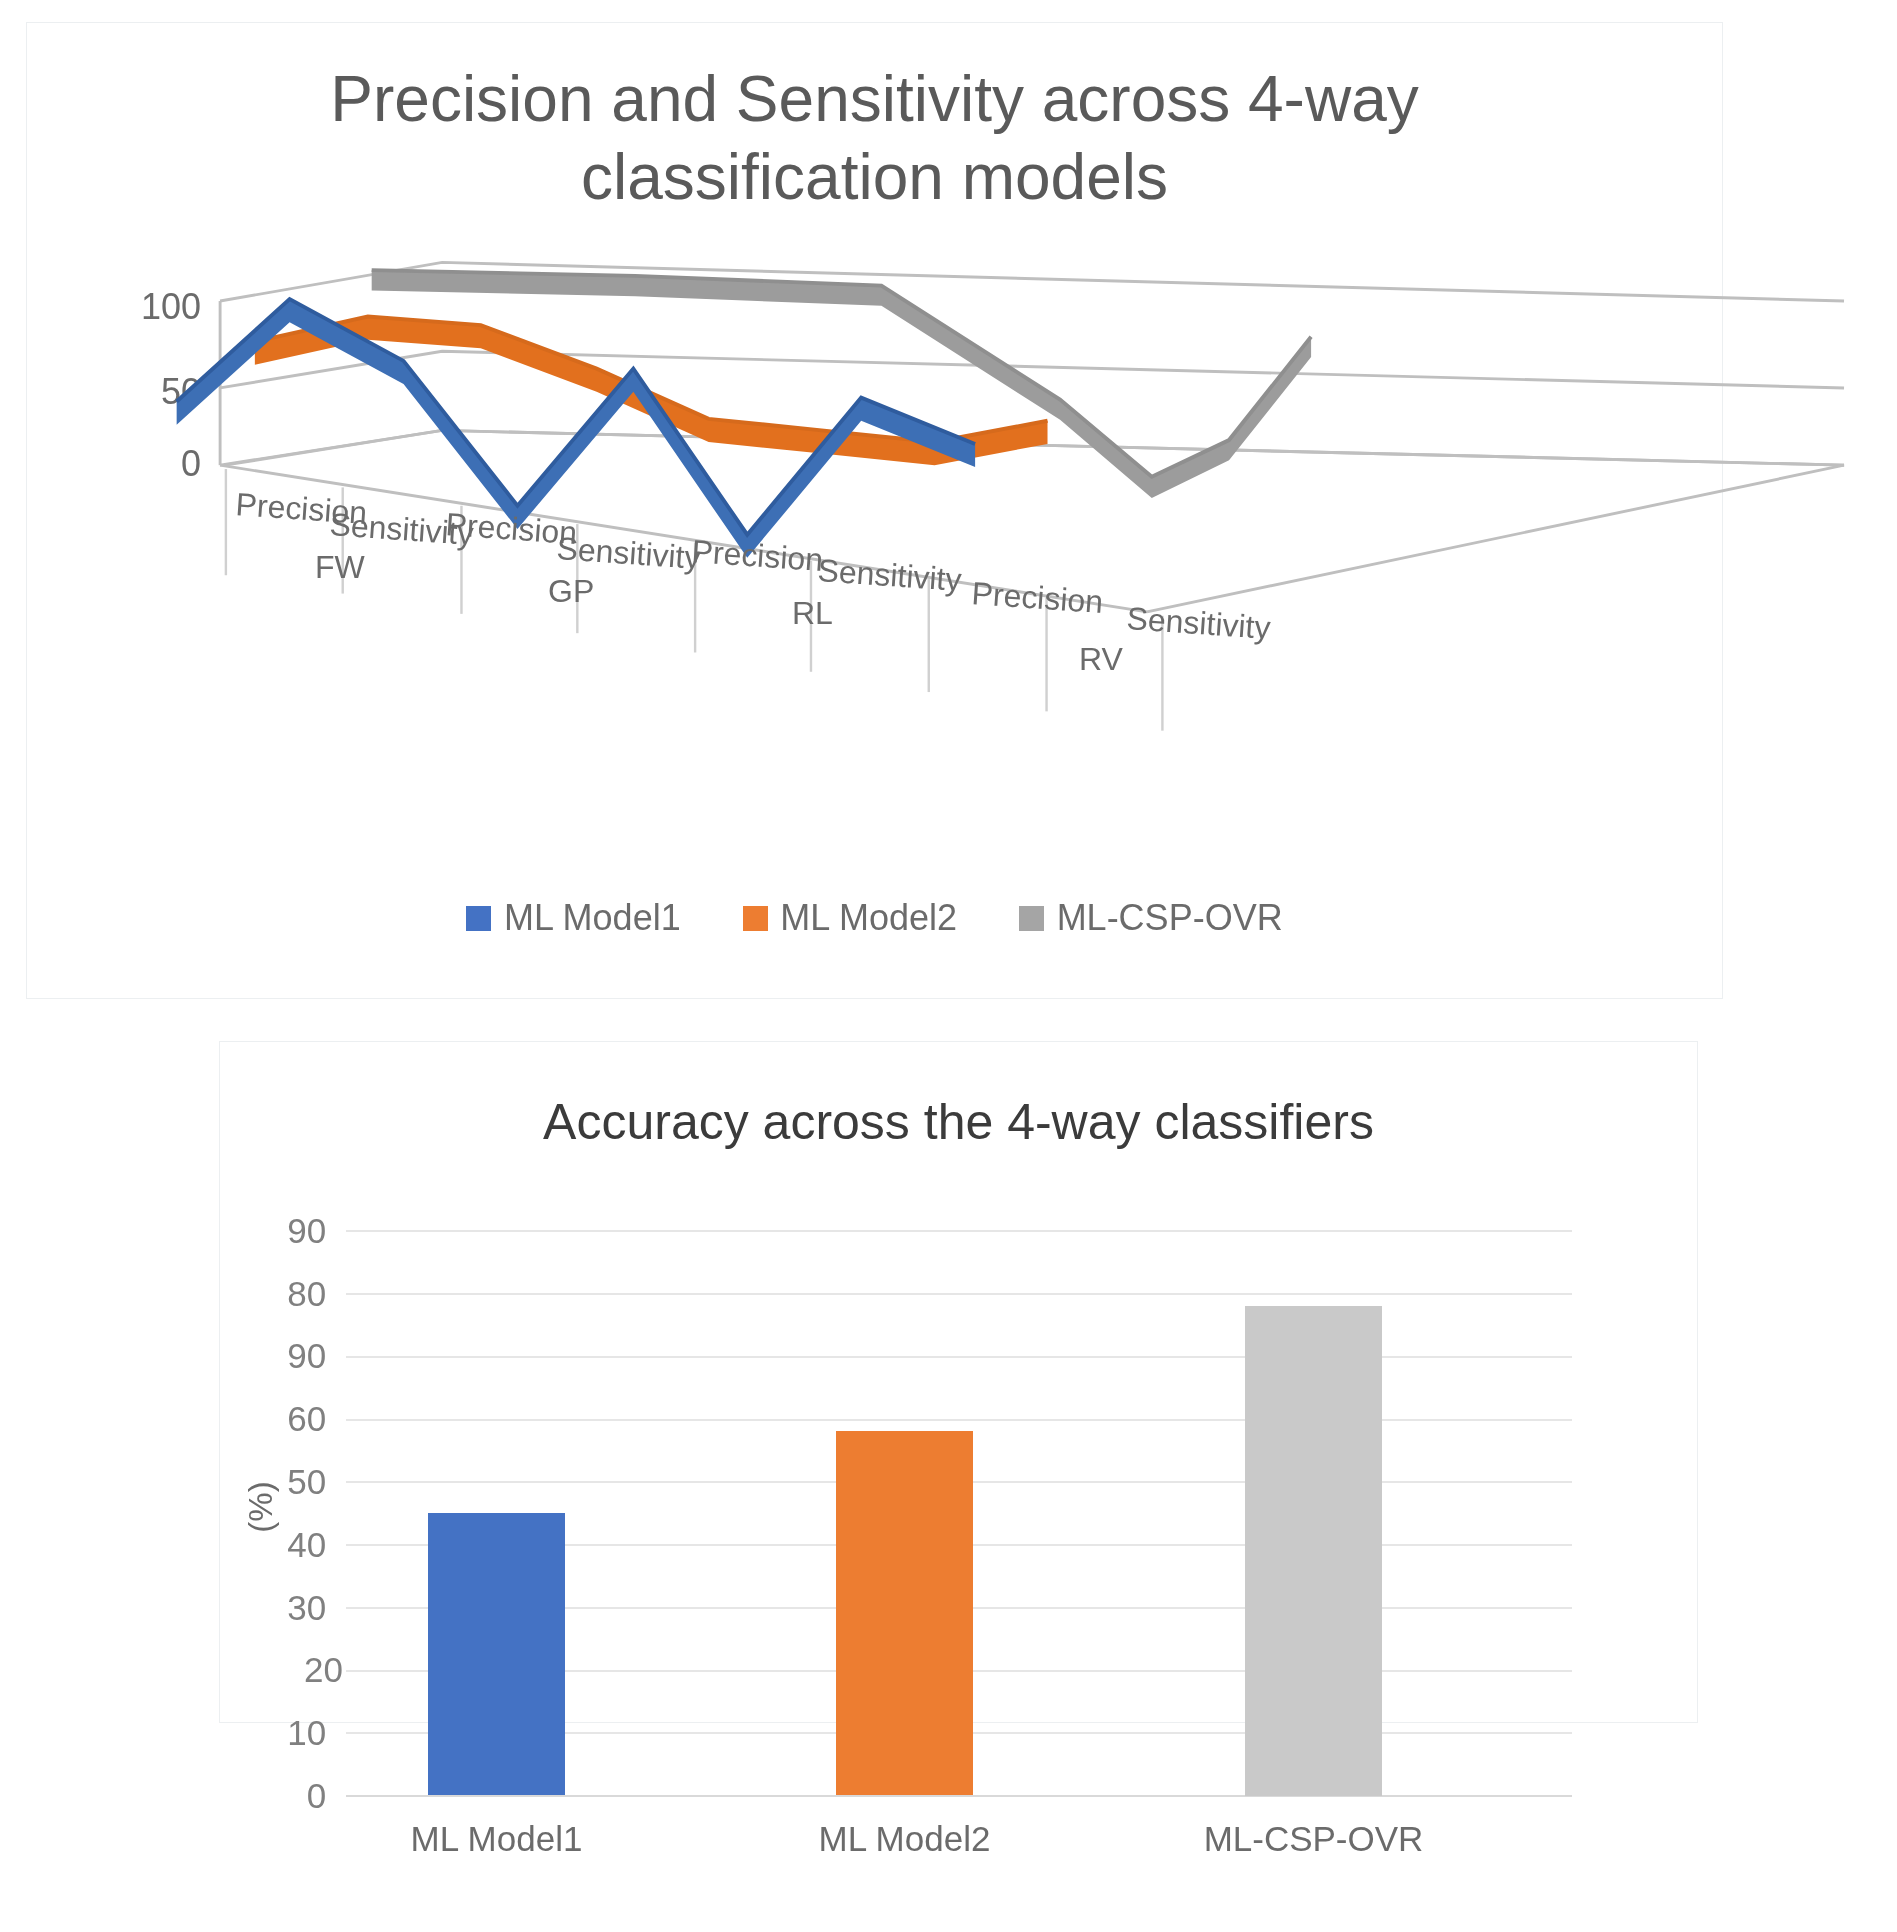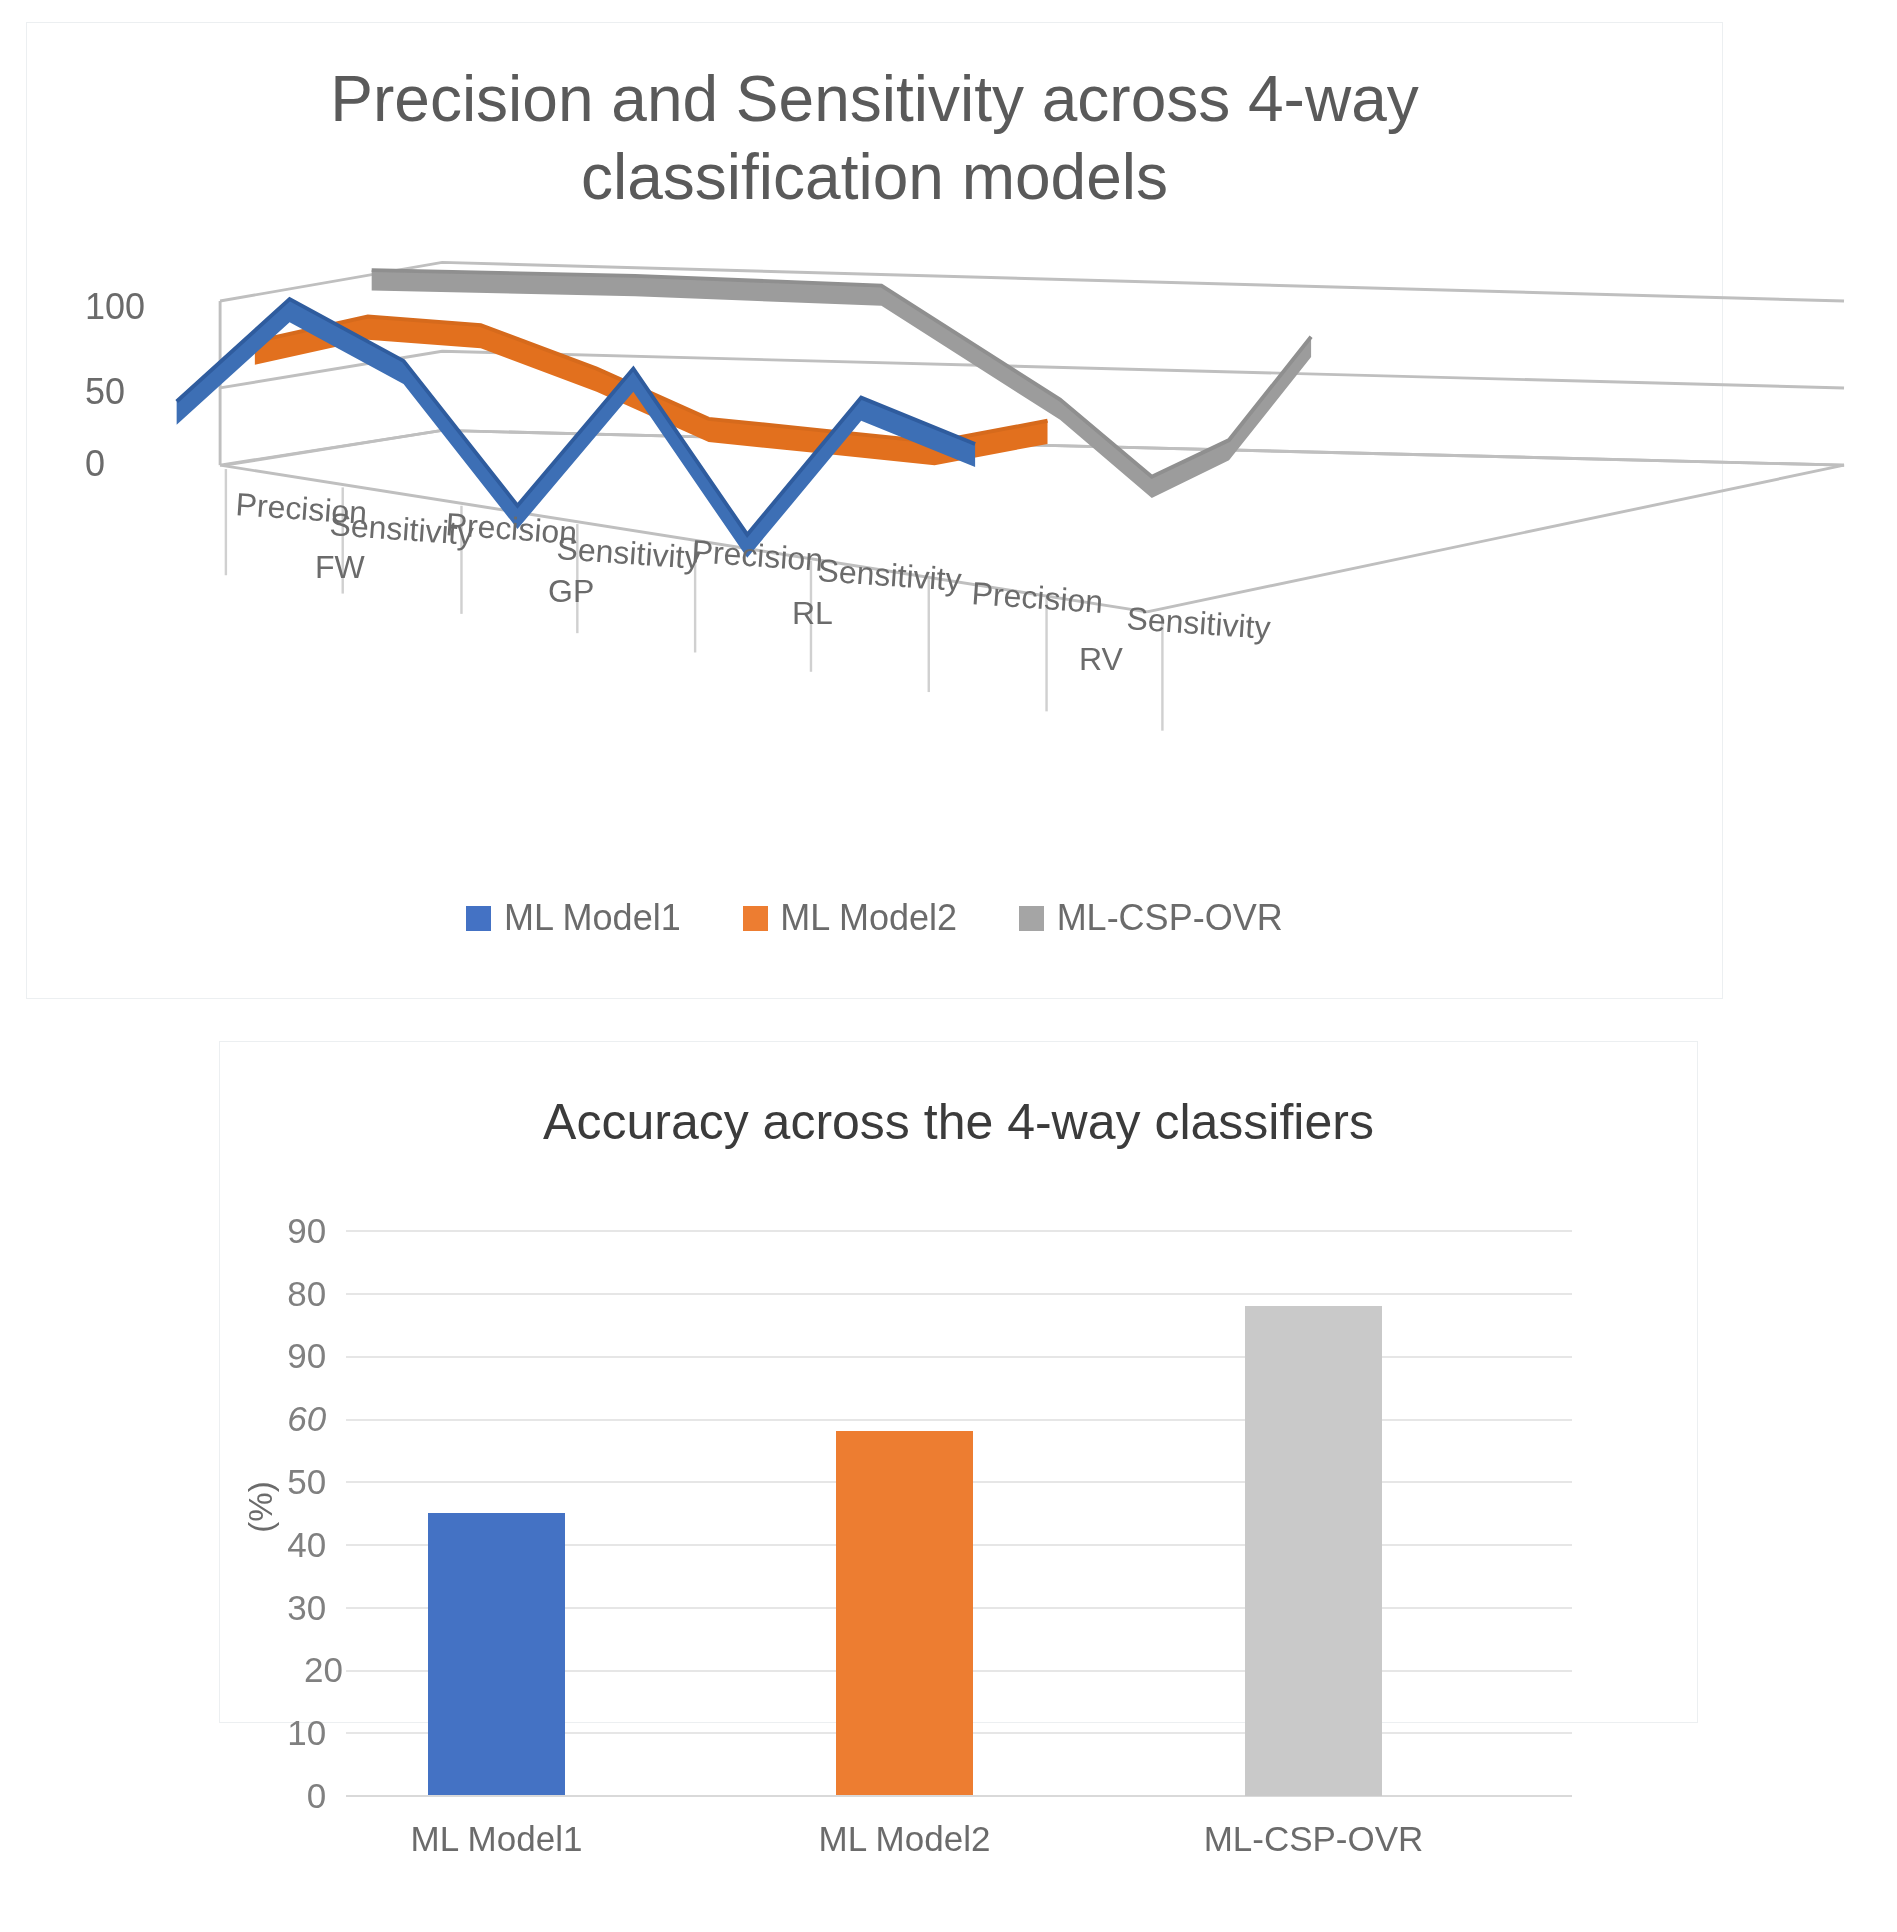--- a/index.html
+++ b/index.html
@@ -14,21 +14,21 @@
   
   .title3d{position:absolute;left:0;right:0;top:37px;text-align:center;
            font-size:64px;line-height:1.22;color:#5a5a5a;font-weight:400;}
   .title-bar{position:absolute;left:0;right:0;top:51px;text-align:center;
              font-size:50px;color:#3b3b3b;font-weight:400;}
 
   
   #plot3d{position:absolute;left:0;top:193px;width:1846px;height:676px;}
   #plot3d svg{display:block;}
 
-  .ytick3d{position:absolute;font-size:36px;color:#6b6b6b;text-align:left;width:116px;}
+  .ytick3d{position:absolute;font-size:36px;color:#6b6b6b;text-align:right;width:116px;}
 
   
   .catlabel{position:absolute;font-size:32px;color:#6b6b6b;white-space:nowrap;
             transform-origin:left top;}
   .grouplabel{position:absolute;font-size:32px;color:#6b6b6b;white-space:nowrap;}
 
   
   .legend{position:absolute;left:0;right:0;top:874px;display:flex;
           justify-content:center;align-items:center;gap:62px;}
   .legend-item{display:flex;align-items:center;gap:12.6px;}
@@ -144,21 +144,21 @@
 
   <div class="title-bar">Accuracy across the 4-way classifiers</div>
 
   <div id="barwrap">
 
     <div class="ylabel-rot" style="left:-17.4px;top:446px;width:116px;text-align:center;">(%)</div>
 
     <div class="bar-ytick" style="left:19.3px;top:169px;">90</div>
     <div class="bar-ytick" style="left:19.3px;top:232px;">80</div>
     <div class="bar-ytick" style="left:19.3px;top:294px;">90</div>
-    <div class="bar-ytick" style="left:19.3px;top:357px;font-style:italic;">60</div>
+    <div class="bar-ytick" style="left:19.3px;top:357px;">60</div>
     <div class="bar-ytick" style="left:19.3px;top:420px;">50</div>
     <div class="bar-ytick" style="left:19.3px;top:483px;">40</div>
     <div class="bar-ytick" style="left:19.3px;top:546px;">30</div>
     <div class="bar-ytick" style="left:36px;top:608px;">20</div>
     <div class="bar-ytick" style="left:19.3px;top:671px;text-align:right;">10</div>
     <div class="bar-ytick" style="left:19.3px;top:734px;">0</div>
 
     <div class="gridline" style="left:126px;top:188px;width:1226px;"></div>
     <div class="gridline" style="left:126px;top:251px;width:1226px;"></div>
     <div class="gridline" style="left:126px;top:314px;width:1226px;"></div>

